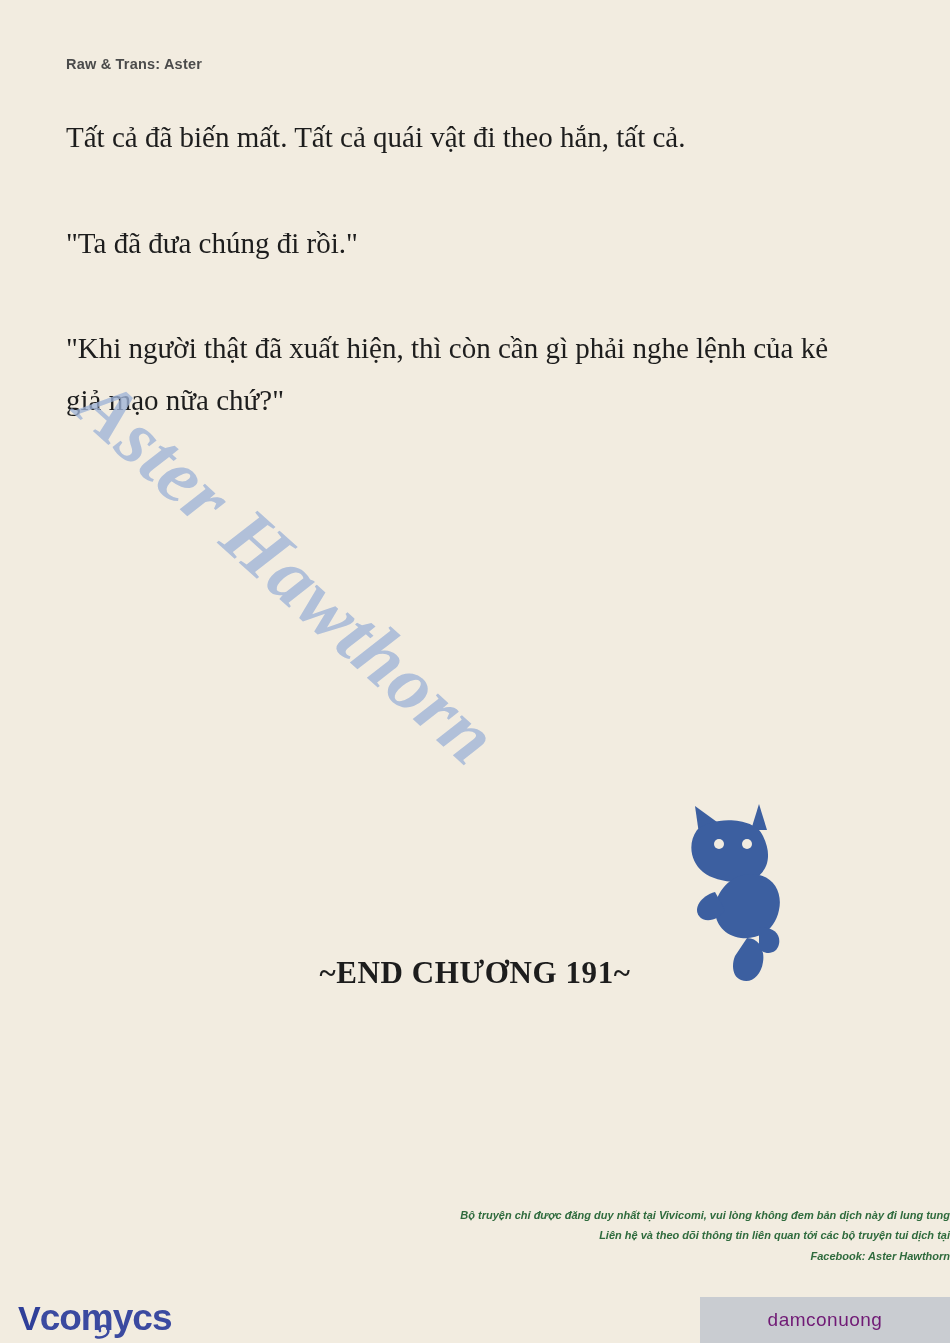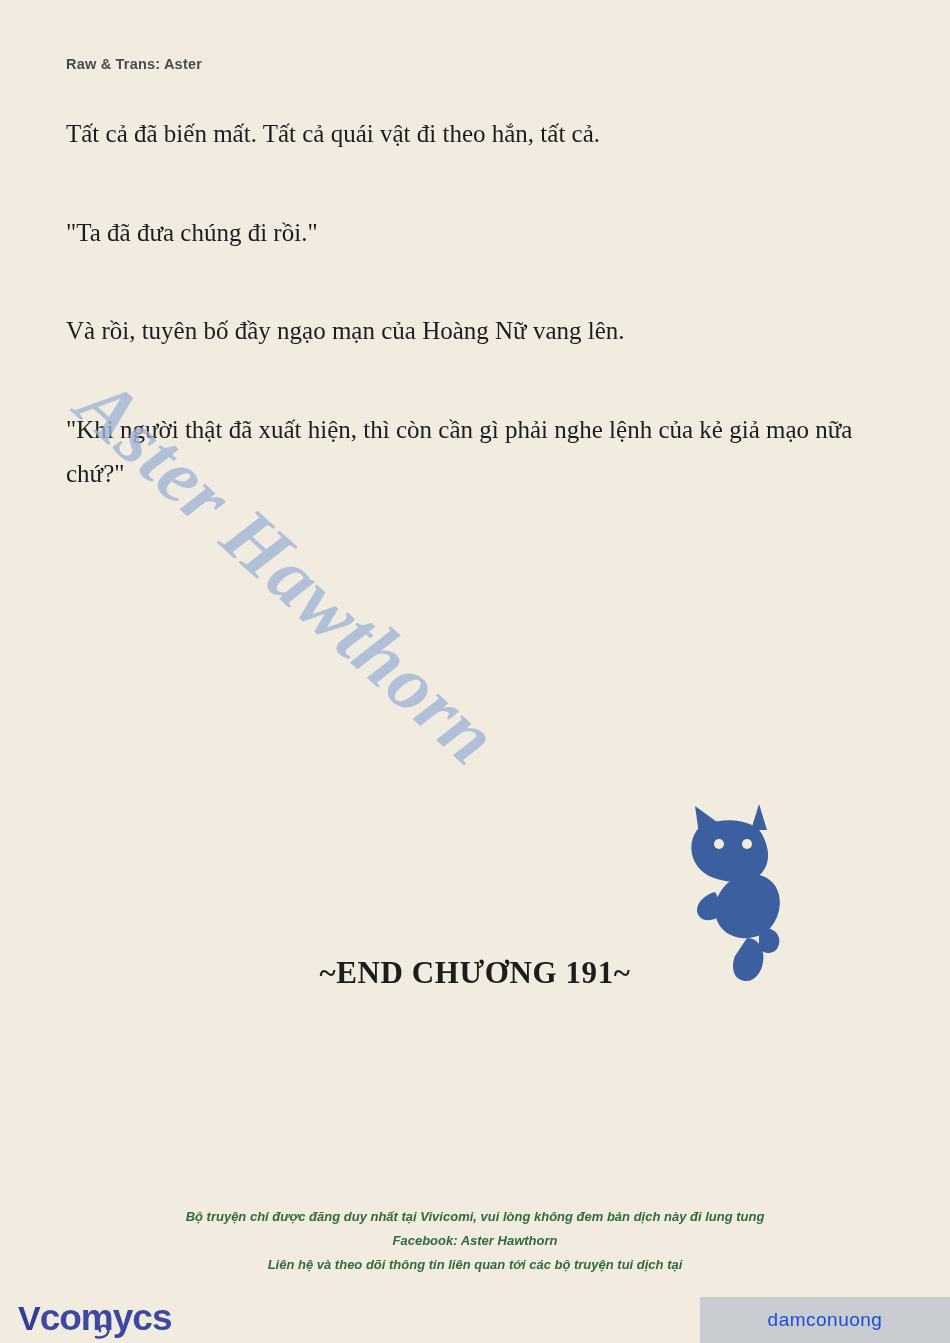--- a/index.html
+++ b/index.html
@@ -27,21 +27,21 @@
     font-weight: 700;
     color: #4b4b4b;
     letter-spacing: 0.2px;
   }
   .body-text {
     position: absolute;
     left: 66px;
     top: 112px;
     width: 800px;
     font-family: "Liberation Serif", serif;
-    font-size: 25px;
+    font-size: 29px;
     line-height: 1.78;
     color: #1d1d1d;
   }
   .para {
     margin: 0 0 54px 0;
   }
   .para:last-child {
     margin-bottom: 0;
   }
   .end-line {
@@ -78,23 +78,23 @@
     top: 800px;
     width: 130px;
     height: 190px;
     pointer-events: none;
   }
   .footer-notes {
     position: absolute;
     left: 0;
     right: 0;
     top: 1205px;
-    text-align: center;
-    font-family: "Liberation Sans", sans-serif;
-    font-size: 13px;
+    text-align: right;
+    font-family: "Liberation Sans", sans-serif;
+    font-size: 11px;
     font-style: italic;
     font-weight: 700;
     color: #2f6b3d;
     line-height: 1.85;
   }
   .footer-notes div {
     white-space: nowrap;
   }
   .bottom-bar {
     position: absolute;
@@ -136,35 +136,34 @@
     right: 0;
     bottom: 0;
     width: 250px;
     height: 46px;
     background: #c9ccd1;
     display: flex;
     align-items: center;
     justify-content: center;
     font-family: "Liberation Sans", sans-serif;
     font-size: 19px;
-    color: #1d4ed8;
+    color: #701a75;
     letter-spacing: 0.5px;
   }
 </style>
 </head>
 <body>
 
 <div class="page">
 
   <div class="credit">Raw &amp; Trans: Aster</div>
 
   <div class="body-text">
     <p class="para">Tất cả đã biến mất. Tất cả quái vật đi theo hắn, tất cả.</p>
     <p class="para">"Ta đã đưa chúng đi rồi."</p>
-    <p class="para">Và rồi, tuyên bố đầy ngạo mạn của Hoàng Nữ vang lên.</p>
     <p class="para">"Khi người thật đã xuất hiện, thì còn cần gì phải nghe lệnh của kẻ giả mạo nữa chứ?"</p>
   </div>
 
   <div class="end-line">~END CHƯƠNG 191~</div>
 
   <div class="watermark">Aster Hawthorn</div>
 
   <svg class="cat" viewBox="0 0 130 190" xmlns="http://www.w3.org/2000/svg">
     <g fill="#3c5fa0">
       <path d="M44 34 L40 6 L62 22 Z"></path>
@@ -176,22 +175,22 @@
       <path d="M104 128 C118 126, 126 134, 124 144 C122 154, 110 156, 104 148 Z"></path>
     </g>
     <g fill="#f2ece0">
       <circle cx="64" cy="44" r="5"></circle>
       <circle cx="92" cy="44" r="5"></circle>
     </g>
   </svg>
 
   <div class="footer-notes">
     <div>Bộ truyện chỉ được đăng duy nhất tại Vivicomi, vui lòng không đem bản dịch này đi lung tung</div>
+    <div>Liên hệ và theo dõi thông tin liên quan tới các bộ truyện tui dịch tại</div>
     <div>Facebook: Aster Hawthorn</div>
-    <div>Liên hệ và theo dõi thông tin liên quan tới các bộ truyện tui dịch tại</div>
   </div>
 
   <div class="bottom-bar">
     <div class="logo">
       <span class="v">V</span>
         <span class="rest">comycs</span>
       <svg class="swirl" viewBox="0 0 26 22" xmlns="http://www.w3.org/2000/svg">
         <path d="M4 18 C10 20, 18 16, 16 10 C14 5, 6 6, 8 12" fill="none" stroke="#3b4aa0" stroke-width="2.5" stroke-linecap="round"></path>
       </svg>
     </div>

